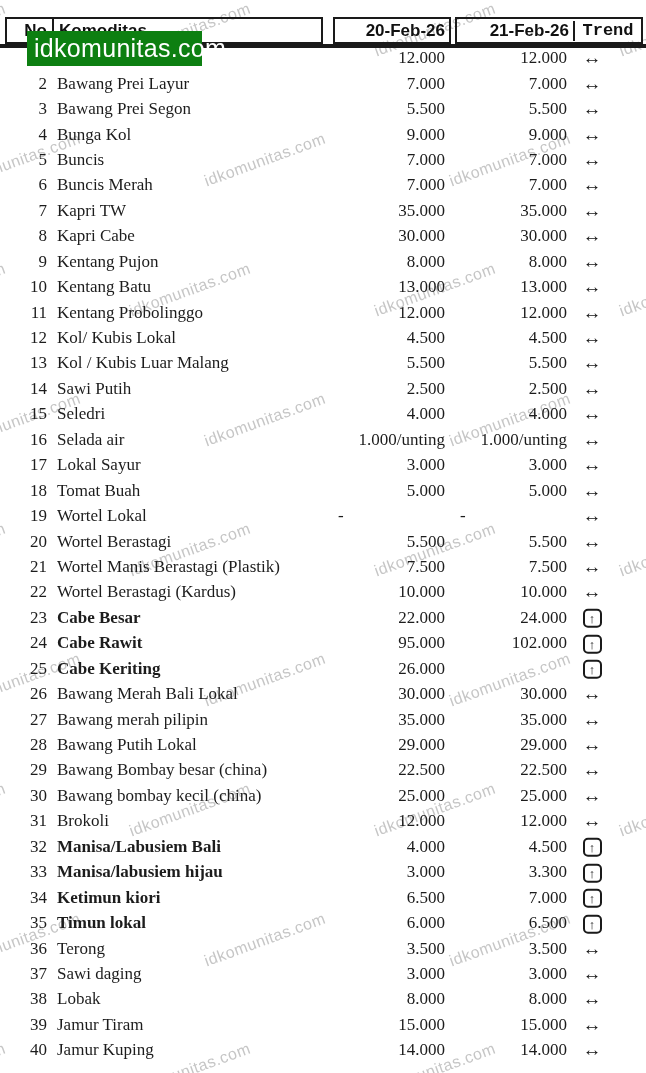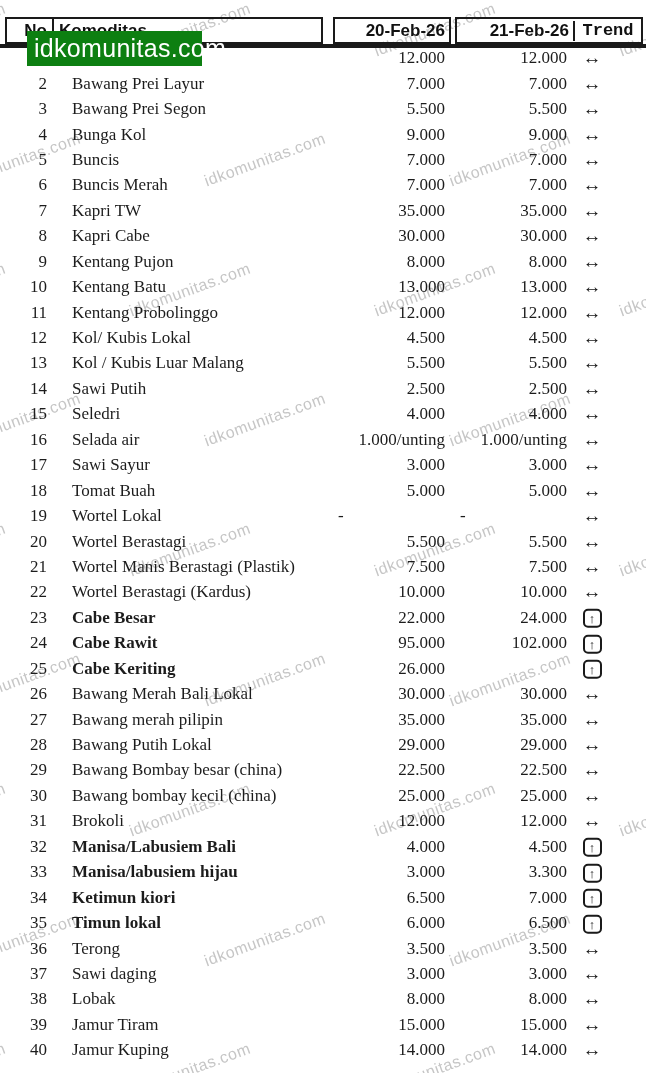--- a/index.html
+++ b/index.html
@@ -28,21 +28,21 @@
   .h-kom  { flex:1; padding-left:5px; }
   .h-d1   { flex:1; justify-content:flex-end; padding-right:4px; }
   .h-d2   { width:118px; justify-content:flex-end; padding-right:4px; border-right:2px solid #1a1a1a; }
   .h-trend{ flex:1; justify-content:center;font-family:Liberation Mono, monospace; }
   .thick-line { position:absolute; left:0; top:44px; width:646px; height:4px; background:#1a1a1a; }
   
   .rows { position:absolute; left:0; top:45.5px; width:572px;font-family:Liberation Serif, serif; }
   .row { position:relative; height:25.45px; font-size:17px; }
   .row > span { position:absolute; top:50%; transform:translateY(-50%); white-space:nowrap; }
   .c-no    { left:0;   width:47px;  text-align:right; }
-  .c-name  { left:57px;margin-left:15px; }
+  .c-name  { left:57px; }
   .c-v1    { left:245px; width:200px; text-align:right; }
   .c-v2    { left:367px; width:200px; text-align:right; }
   .c-v1.dash, .c-v2.dash { text-align:left; padding-left:93px; box-sizing:border-box; }
   .c-trend { left:567px; width:50px; text-align:center; }
   .bold { font-weight:bold; }
   .trend-flat { font-size:19px; color:#111; }
   .trend-box {
     display:inline-flex; align-items:center; justify-content:center;
     width:19px; height:19px; box-sizing:border-box; border:2px solid #1a1a1a;
     border-radius:5px; font-weight:bold; font-size:13px; line-height:1;
@@ -219,21 +219,21 @@
         </div>
         <div class="row">
           <span class="c-no">16</span>
           <span class="c-name">Selada air</span>
           <span class="c-v1">1.000/unting</span>
           <span class="c-v2">1.000/unting</span>
           <span class="c-trend trend-flat">↔</span>
         </div>
         <div class="row">
           <span class="c-no">17</span>
-          <span class="c-name">Sawi Sayur</span>
+          <span class="c-name">Lokal Sayur</span>
           <span class="c-v1">3.000</span>
           <span class="c-v2">3.000</span>
           <span class="c-trend trend-flat">↔</span>
         </div>
         <div class="row">
           <span class="c-no">18</span>
           <span class="c-name">Tomat Buah</span>
           <span class="c-v1">5.000</span>
           <span class="c-v2">5.000</span>
           <span class="c-trend trend-flat">↔</span>

